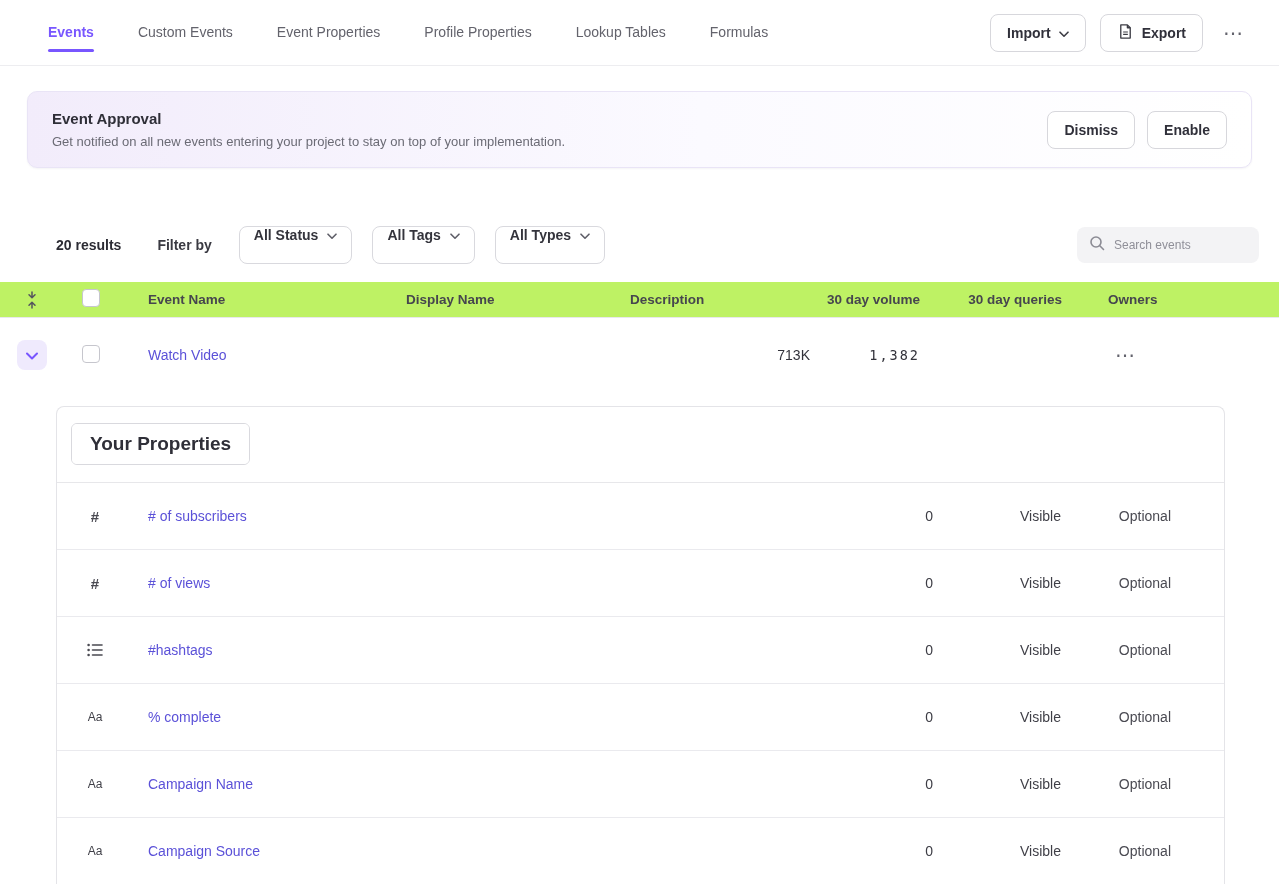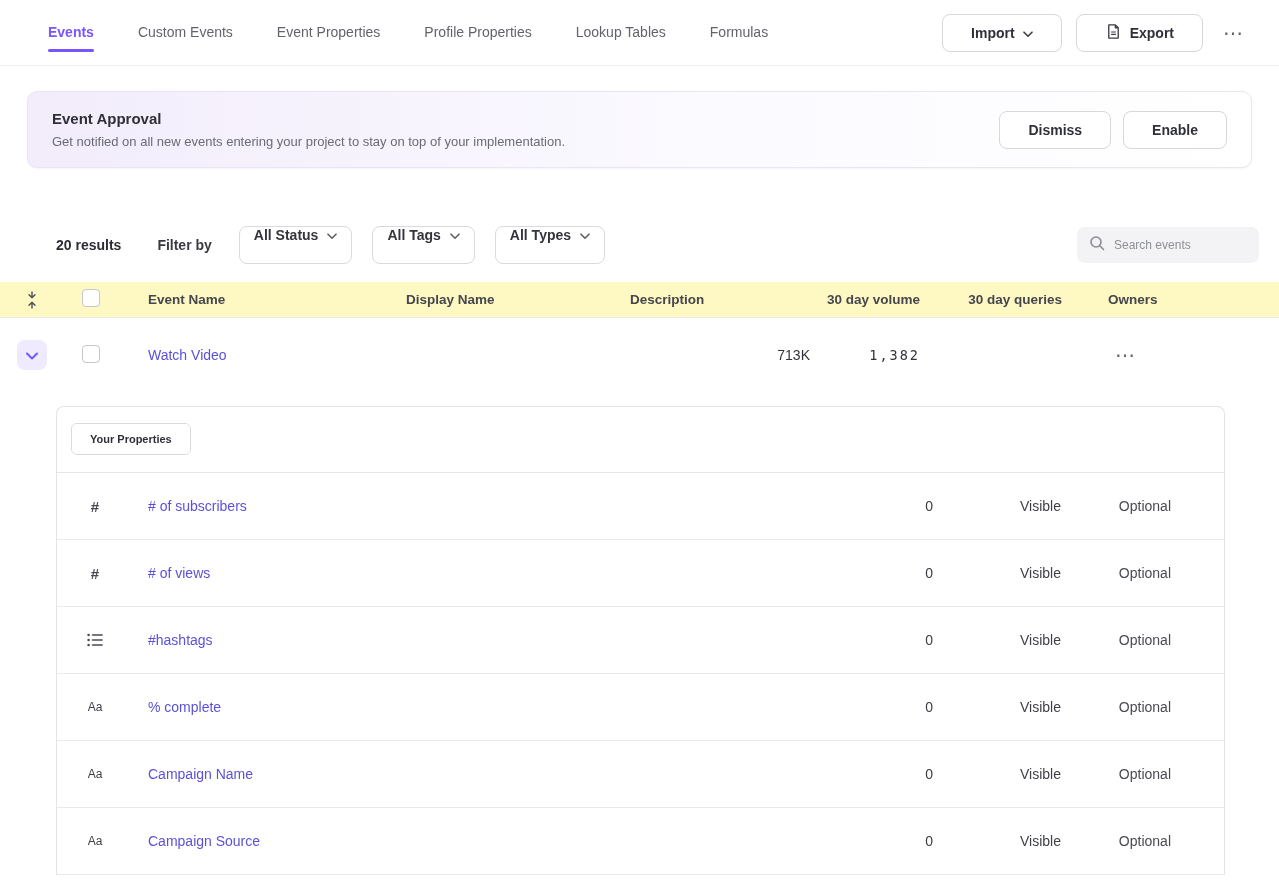--- a/index.html
+++ b/index.html
@@ -9,21 +9,21 @@
   
   .topnav { height:66px; display:flex; align-items:center; padding:0 28px 0 24px;
     border-bottom:1px solid #ededf0; background:#fff; }
   .tabs { display:flex; gap:44px; margin-left:24px; }
   .tab { position:relative; font-size:14px; color:#63636c; padding:8px 0 10px;
     cursor:pointer; white-space:nowrap; }
   .tab.active { color:var(--color-accent,#7856ff); font-weight:600; }
   .tab.active::after { content:""; position:absolute; left:0; right:0; bottom:-2px;
     height:3px; border-radius:2px; background:var(--color-accent,#7856ff); }
   .nav-actions { margin-left:auto; display:flex; align-items:center; gap:14px; }
-  .btn { height:38px; padding:0 28px; background:#fff; border:1px solid #d7d7dc;
+  .btn { height:38px; padding:0 16px; background:#fff; border:1px solid #d7d7dc;
     border-radius:8px; font-size:14px; font-weight:600; color:#30303a;
     display:inline-flex; align-items:center; gap:8px; cursor:pointer;
     font-family:"Liberation Sans", sans-serif; }
   .more-dots { font-size:20px; letter-spacing:2px; color:#63636c; background:none;
     border:none; cursor:pointer; line-height:1; padding:4px 6px; }
 
   .chev { display:inline-block; }
 
   
   .banner { margin:25px 27px 0; border:1px solid #e9e4f6; border-radius:10px;
@@ -47,21 +47,21 @@
   .search-box { margin-left:auto; width:182px; height:36px; background:#f3f3f5;
     border-radius:8px; display:flex; align-items:center; padding:0 12px; gap:9px; }
   .search-box input { border:none; outline:none; background:transparent; width:100%;
     font-size:12px; color:#3a3a42; font-family:"Liberation Sans", sans-serif; }
   .search-box input::placeholder { color:#8f8f98; }
 
   
   .tgrid { display:grid;
     grid-template-columns:64px 66px 276px 224px 180px 110px 142px 128px auto;
     align-items:center; }
-  .thead { margin-top:17px; background:#fef9c3; height:36px; font-size:13.5px;
+  .thead { margin-top:17px; background:#bef264; height:36px; font-size:13.5px;
     font-weight:600; color:#46464e; border-bottom:1px solid #e8e8ec; }
   .c-expand { display:flex; justify-content:center; }
   .c-check { padding-left:18px; }
   .c-name { padding-left:18px; }
   .c-right { text-align:right; }
   .c-owners { padding-left:46px; }
   .c-more { text-align:center; }
   input[type="checkbox"] { appearance:none; width:18px; height:18px;
     border:1.5px solid #c6c6cd; border-radius:4px; background:#fff; cursor:pointer; }
 
@@ -73,21 +73,21 @@
   .desc-cell { font-size:13.5px; color:#3a3a42; line-height:21px; padding-right:30px; }
   .queries-val { font-family:"DejaVu Sans Mono", monospace; letter-spacing:2px;
     font-size:13.5px; }
 
   
   .panel { margin:14px 54px 0 56px; border:1px solid #e4e4e8; border-bottom:none;
     border-radius:8px 8px 0 0; background:#fff; }
   .panel-tabstrip { padding:16px 14px 0 14px; border-bottom:1px solid #e7e7ea; }
   .segmented { display:inline-flex; border:1px solid #d9d9de; border-radius:6px;
     overflow:hidden; margin-bottom:17px; background:#fff; }
-  .segment { padding:9px 18px; font-size:11px; color:#8a8a93; cursor:pointer;
+  .segment { padding:9px 18px; font-size:19px; color:#8a8a93; cursor:pointer;
     background:#fff; border:none; font-family:"Liberation Sans", sans-serif; }
   .segment + .segment { border-left:1px solid #e3e3e7; }
   .segment.active { color:#2f2f38; font-weight:700; }
 
   .prow { height:67px; display:flex; align-items:center; padding:0 53px 0 28px;
     border-bottom:1px solid #eaeaee; font-size:14px; }
   .ptype { width:20px; display:flex; justify-content:center; color:#4a4a52;
     font-size:15px; font-weight:600; }
   .ptype-aa { font-size:12px; font-weight:400; color:#3f3f47; }
   .pname { margin-left:43px; color:var(--color-link,#5b51d8); cursor:pointer; }

